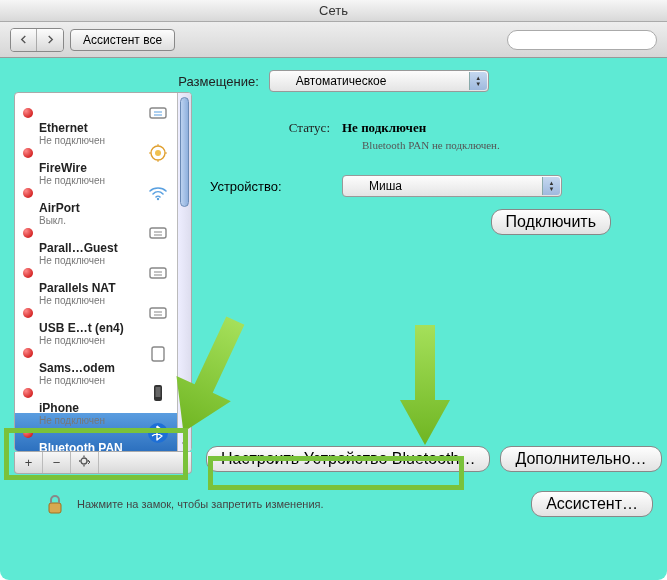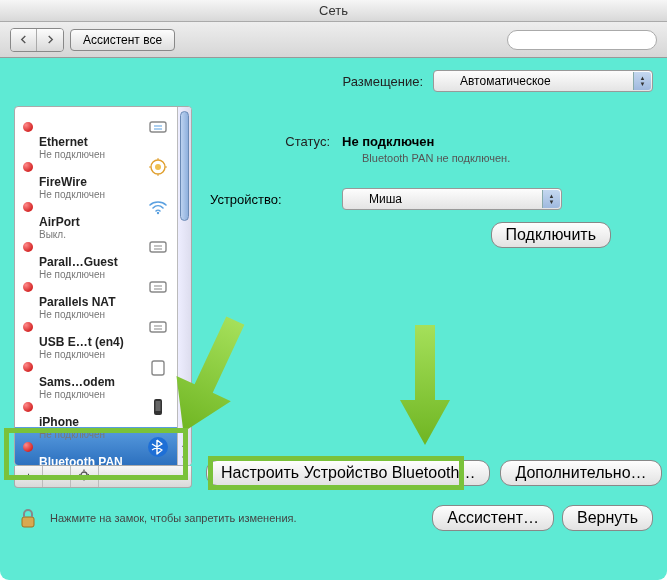--- a/index.html
+++ b/index.html
@@ -58,21 +58,21 @@
     background: #fff;
     padding: 0 8px 0 22px;
     font-size: 11px;
     position: relative;
   }
   .search-wrap { position: relative; margin-left: auto; }
   .search-wrap svg { position: absolute; left: 6px; top: 4px; }
 
   .content { padding: 12px 14px 8px 14px; }
 
-  .loc-row { display: flex; align-items: center; justify-content: flex-end; gap: 10px; margin-bottom: 14px; }
+  .loc-row { display: flex; align-items: center; justify-content: center; gap: 10px; }
   .loc-row label { font-size: 13px; color: #222; }
   .popup {
     background: linear-gradient(#fdfdfd, #e4e4e4);
     border: 1px solid #999;
     border-radius: 4px;
     padding: 2px 24px 2px 26px;
     font-size: 12px;
     position: relative;
     min-width: 220px;
     height: 22px;
@@ -174,21 +174,21 @@
     color: #444;
     cursor: default;
   }
 
   .detail {
     flex: 1;
     padding: 10px 4px 0 4px;
     position: relative;
     height: 380px;
   }
-  .status-row { display:flex; gap: 12px; align-items:flex-start; margin-bottom: 24px; margin-top: 18px; }
+  .status-row { display:flex; gap: 12px; align-items:flex-start; margin-bottom: 24px; margin-top: 18px; font-family: Liberation Serif, serif; }
   .status-row .lab { width: 120px; text-align: right; font-size: 13px; color:#222; }
   .status-row .val .stat { font-weight: bold; font-size: 13px; }
   .status-row .val .sub { font-size: 11px; color:#555; margin-top: 3px; margin-left: 20px; }
 
   .device-row { display:flex; align-items:center; gap:12px; margin-bottom: 12px; }
   .device-row .lab { width: 120px; font-size:13px; }
   .device-row .popup { min-width: 220px; }
 
   .connect-row { display:flex; justify-content:flex-end; padding-right: 38px; margin-top: 8px; }
 
@@ -214,20 +214,21 @@
     border: 1px solid #888;
     background: linear-gradient(#fff,#ddd);
     font-size: 12px; color: #555; font-weight:bold;
     display:inline-flex; align-items:center; justify-content:center;
   }
 
   .footer-row {
     display:flex; align-items:center;
     padding: 8px 14px;
     gap: 8px;
+    margin-left: 27px;
   }
   .footer-row .lock-icon {
     width: 28px; height: 28px;
     display:flex; align-items:center; justify-content:center;
   }
   .footer-row .lock-text { font-size: 11px; color: #444; flex: 1; }
 
   
   .highlight-box {
     position: absolute;
@@ -467,21 +468,20 @@
 
   <div class="footer-row">
     <span class="lock-icon">
       <svg width="26" height="26" viewBox="0 0 26 26">
           <rect x="7" y="12" width="12" height="10" rx="2" fill="#d8a850" stroke="#a07020"></rect>
           <path d="M9 12v-3a4 4 0 0 1 8 0v3" fill="none" stroke="#888" stroke-width="2"></path>
         </svg>
     </span>
     <span class="lock-text">Нажмите на замок, чтобы запретить изменения.</span>
     <button class="aqua-btn">Ассистент…</button>
-    <button class="aqua-btn">Вернуть</button>
   </div>
 
   <div class="highlight-box" style="left:4px; top:428px; width:184px; height:52px;"></div>
   <div class="highlight-box" style="left:208px; top:456px; width:256px; height:34px;"></div>
 
   <svg class="arrow-annot" style="left:170px; top:310px;" width="80" height="130" viewBox="0 0 80 130">
     <defs>
         <linearGradient id="g1" x1="0" y1="0" x2="0" y2="1">
           <stop offset="0" stop-color="#a5e05a"></stop>
           <stop offset="1" stop-color="#6fb522"></stop>

